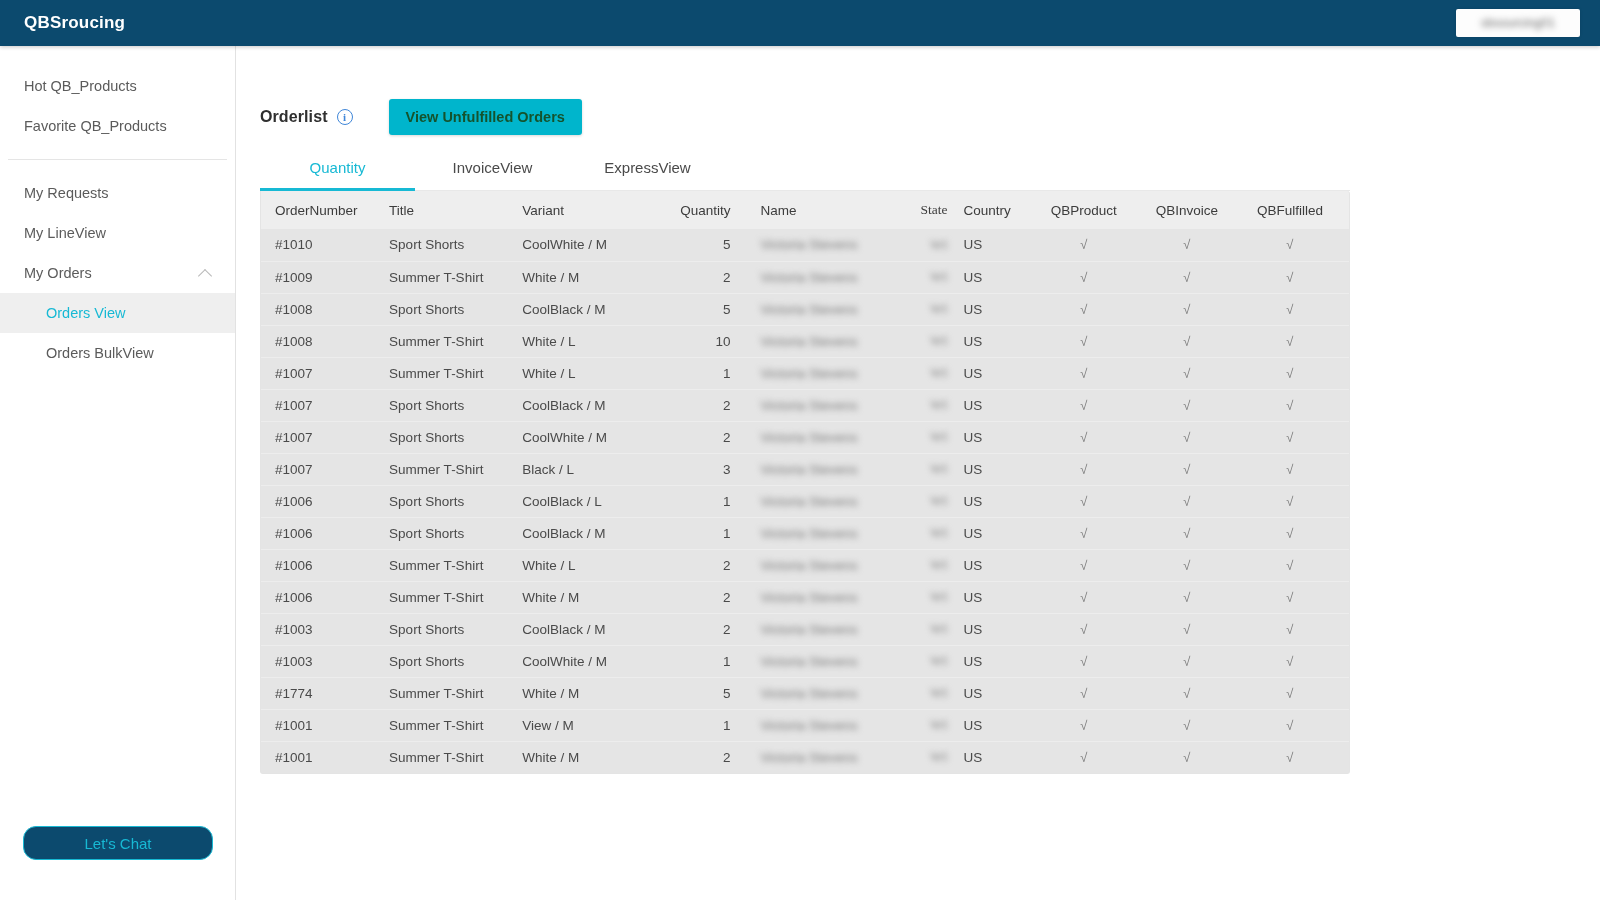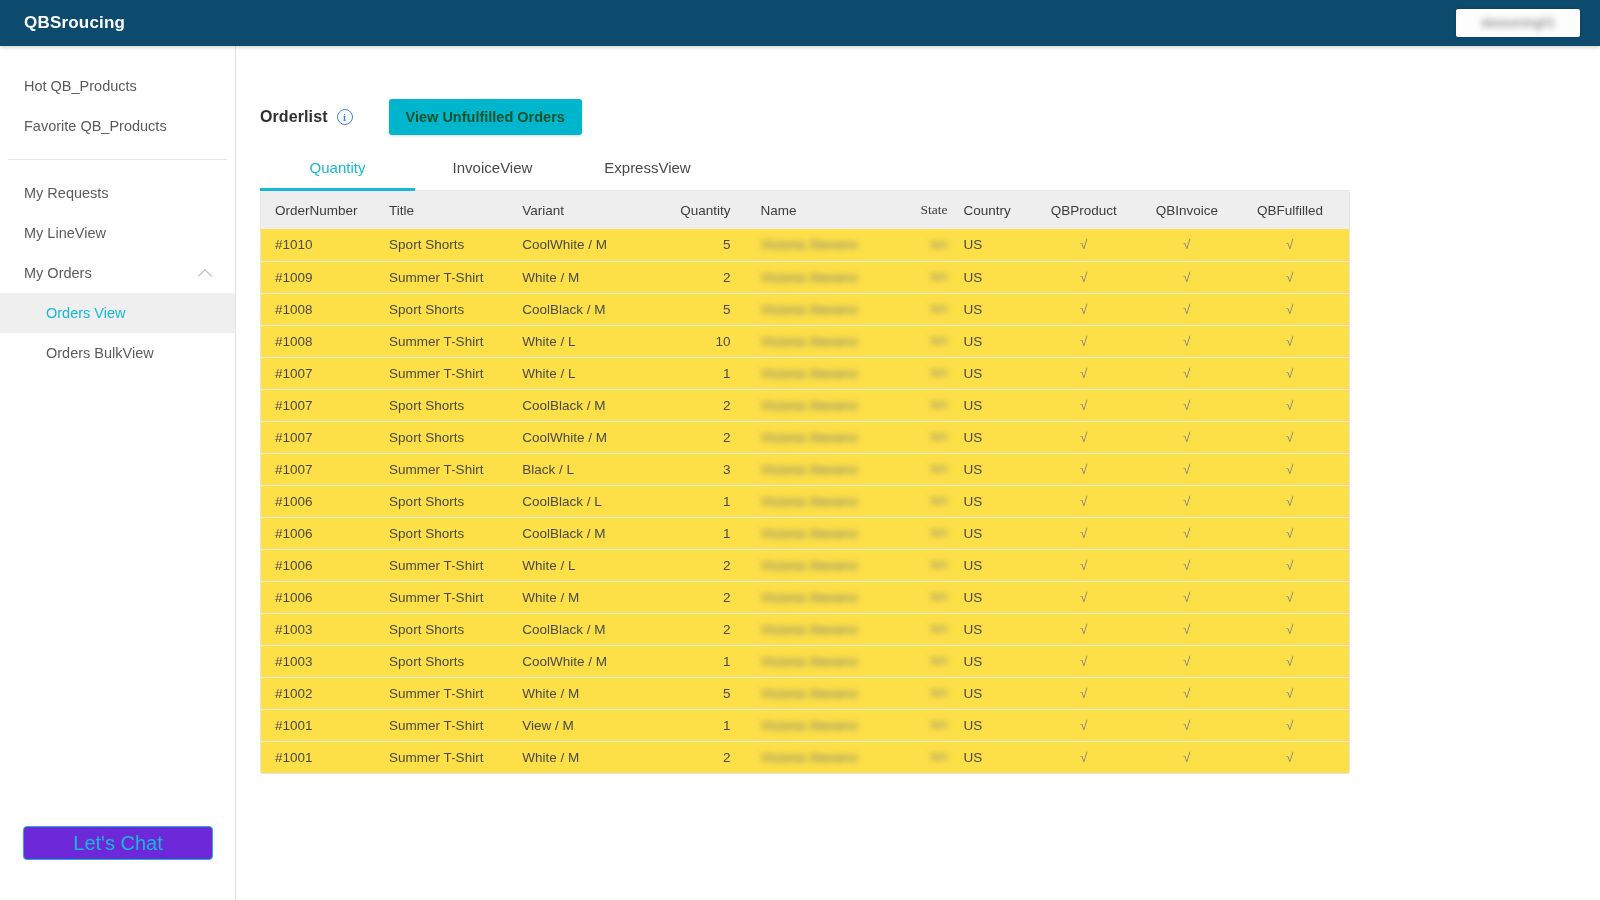--- a/index.html
+++ b/index.html
@@ -65,22 +65,22 @@
     width: 9px; height: 9px;
     border-left: 1.6px solid #8b8b8b; border-top: 1.6px solid #8b8b8b;
     transform: rotate(45deg);
   }
   .chat-wrap {
     position: absolute; left: 0; bottom: 40px; width: 236px;
     display: flex; justify-content: center;
   }
   .chat-btn {
     width: 190px; height: 34px; border: 1px solid #17b9d4;
-    border-radius: 4px; background: #6d28d9; color: #17b9d4;
-    font-size: 20px; font-family: inherit; cursor: pointer;
+    border-radius: 13px; background: #0c4a6e; color: #17b9d4;
+    font-size: 15px; font-family: inherit; cursor: pointer;
     display: flex; align-items: center; justify-content: center;
   }
 
   
   .main { position: absolute; left: 236px; top: 46px; width: 1364px; height: 854px; background: #fff; margin-top: 25px; }
 
   .head-row {
     display: flex; align-items: center;
     margin: 26px 0 0 24px; height: 40px;
   }
@@ -111,21 +111,21 @@
     font-size: 15px; color: #4a4a4a; cursor: pointer;
     border-bottom: 3px solid transparent; margin-bottom: -1px;
   }
   .tab.active { color: #17b9d4; border-bottom-color: #17b9d4; }
 
   
   .table-wrap {
     margin: 0 0 0 24px; width: 1090px;
     border: 1px solid #e4e4e4; border-top: none;
     border-radius: 0 3px 3px 3px;
-    overflow: hidden; background: #fde047;
+    overflow: hidden; background: #e5e5e5;
   }
   table { width: 100%; border-collapse: collapse; }
   thead th {
     background: #eeeeee; color: #3c3c3c;
     font-size: 13.5px; font-weight: 400;
     text-align: left; padding: 11px 0 11px 0; height: 38px;
     white-space: nowrap;
   }
   tbody td {
     font-size: 13.5px; color: #4a4a4a;
@@ -394,21 +394,21 @@
               <td class="c-var">CoolWhite / M</td>
               <td class="c-qty">1</td>
               <td class="c-name"><span class="redacted">Victoria Stevens</span></td>
               <td class="c-state"><span class="redacted">WI</span></td>
               <td class="c-country">US</td>
               <td class="c-prod"><span class="chk">√</span></td>
               <td class="c-inv"><span class="chk">√</span></td>
               <td class="c-ful"><span class="chk">√</span></td>
             </tr>
             <tr>
-              <td class="c-order">#1002</td>
+              <td class="c-order">#1774</td>
               <td class="c-title">Summer T-Shirt</td>
               <td class="c-var">White / M</td>
               <td class="c-qty">5</td>
               <td class="c-name"><span class="redacted">Victoria Stevens</span></td>
               <td class="c-state"><span class="redacted">WI</span></td>
               <td class="c-country">US</td>
               <td class="c-prod"><span class="chk">√</span></td>
               <td class="c-inv"><span class="chk">√</span></td>
               <td class="c-ful"><span class="chk">√</span></td>
             </tr>

